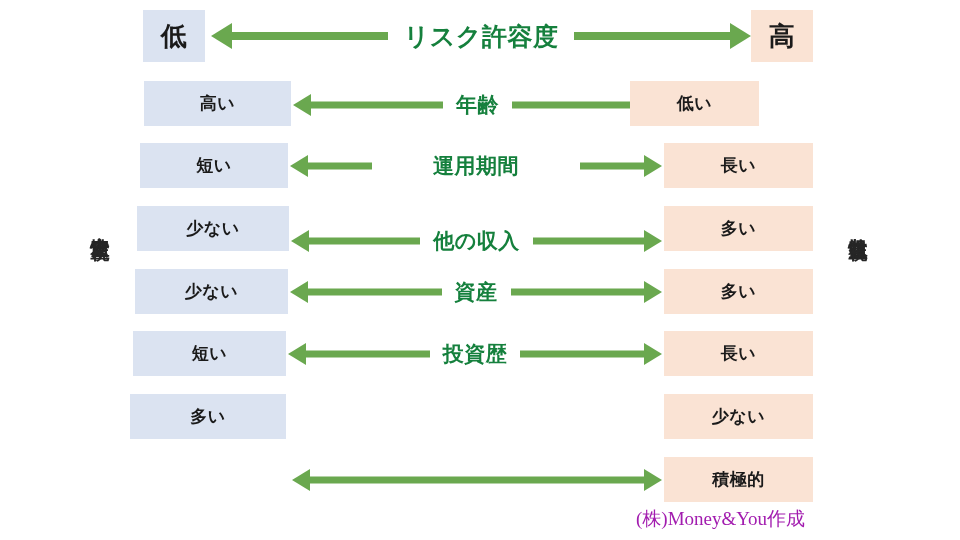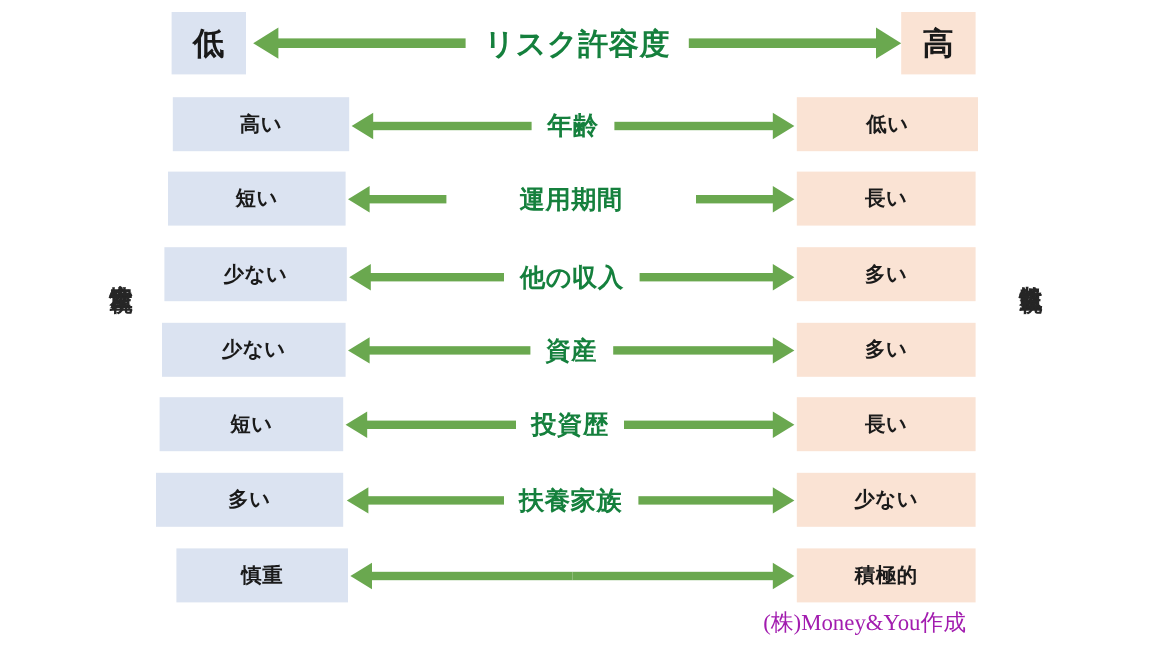--- a/index.html
+++ b/index.html
@@ -176,42 +176,42 @@
       <div class="arrow left">
         <div class="shaft"></div>
           <div class="head"></div>
       </div>
       <div class="band-label">年齢</div>
       <div class="arrow right">
         <div class="shaft"></div>
           <div class="head"></div>
       </div>
     </div>
-    <div class="box right" style="left:664px; top:0; width:151px; height:45px;">低い</div>
+    <div class="box right" style="left:630px; top:0; width:129px; height:45px;">低い</div>
   </div>
 
   <div class="row" style="top:143px; height:45px;">
     <div class="box left" style="left:140px; top:0; width:148px; height:45px;">短い</div>
     <div class="band" style="left:290px; top:0; width:372px; height:45px;gap:48px;">
       <div class="arrow left">
         <div class="shaft"></div>
           <div class="head"></div>
       </div>
       <div class="band-label">運用期間</div>
       <div class="arrow right">
         <div class="shaft"></div>
           <div class="head"></div>
       </div>
     </div>
     <div class="box right" style="left:664px; top:0; width:149px; height:45px;">長い</div>
   </div>
 
   <div class="row" style="top:206px; height:45px;">
     <div class="box left" style="left:137px; top:0; width:152px; height:45px;">少ない</div>
-    <div class="band" style="left:291px; top:2px; width:371px; height:45px;">
+    <div class="band" style="left:291px; top:12px; width:371px; height:45px;">
       <div class="arrow left">
         <div class="shaft"></div>
           <div class="head"></div>
       </div>
       <div class="band-label">他の収入</div>
       <div class="arrow right">
         <div class="shaft"></div>
           <div class="head"></div>
       </div>
     </div>
@@ -245,36 +245,24 @@
       <div class="arrow right">
         <div class="shaft"></div>
           <div class="head"></div>
       </div>
     </div>
     <div class="box right" style="left:664px; top:0; width:149px; height:45px;">長い</div>
   </div>
 
   <div class="row" style="top:394px; height:45px;">
     <div class="box left" style="left:130px; top:0; width:156px; height:45px;">多い</div>
-    <div class="band" style="left:289px; top:0; width:373px; height:45px;">
-      <div class="arrow left">
-        <div class="shaft"></div>
-          <div class="head"></div>
-      </div>
-      <div class="band-label">扶養家族</div>
-      <div class="arrow right">
-        <div class="shaft"></div>
-          <div class="head"></div>
-      </div>
-    </div>
     <div class="box right" style="left:664px; top:0; width:149px; height:45px;">少ない</div>
   </div>
 
   <div class="row" style="top:457px; height:45px;">
-    <div class="box left" style="left:147px; top:0; width:143px; height:45px;">慎重</div>
     <div class="band" style="left:292px; top:0; width:370px; height:45px;">
       <div class="arrow left">
         <div class="shaft"></div>
           <div class="head"></div>
       </div>
       <div class="arrow right">
         <div class="shaft"></div>
           <div class="head"></div>
       </div>
     </div>

